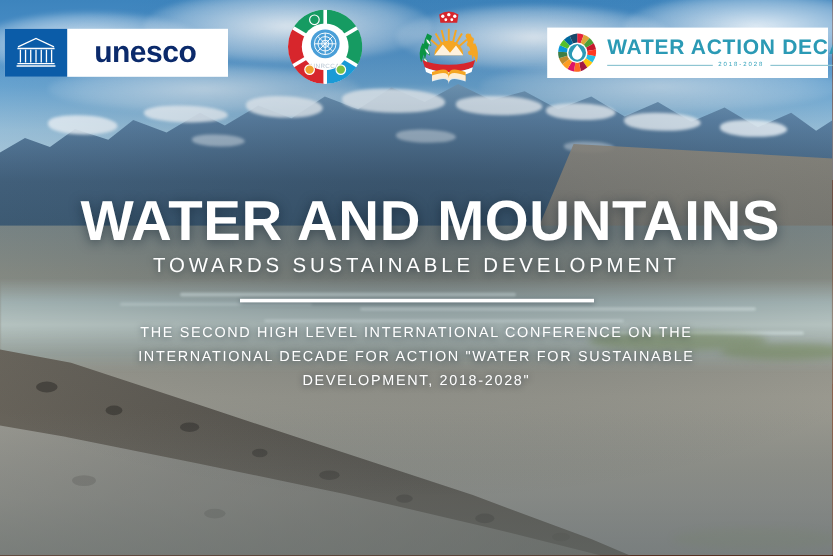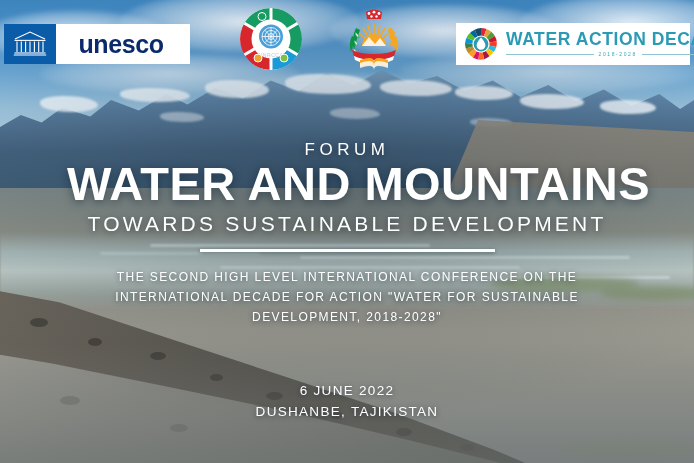--- a/index.html
+++ b/index.html
@@ -160,21 +160,21 @@
     text-shadow:0 1px 6px rgba(10,25,40,.55);
   }
   .maintitle{
     position:absolute;top:158px;left:0;right:0;
     font-size:47px;font-weight:bold;letter-spacing:.5px;line-height:1.1;
     text-shadow:0 2px 10px rgba(10,25,40,.5);
     margin-left:23px;
   }
   .tagline{
     position:absolute;top:212px;left:0;right:0;
-    font-size:21px;letter-spacing:3.2px;
+    font-size:17px;letter-spacing:3.2px;
     text-shadow:0 1px 6px rgba(10,25,40,.55);
   }
   .divider{
     position:absolute;top:249px;left:200px;width:295px;height:3px;background:#fff;
     box-shadow:0 1px 4px rgba(10,25,40,.4);
   }
   .conference{
     position:absolute;top:268px;left:97px;width:500px;
     font-size:12px;letter-spacing:1.4px;line-height:1.65;
     text-shadow:0 1px 5px rgba(10,25,40,.6);
@@ -403,24 +403,19 @@
         <div class="wad-sub">
           <span class="wad-rule"></span>
           <span class="wad-years">2018-2028</span>
           <span class="wad-rule"></span>
         </div>
       </div>
     </div>
   </div>
 
   <div class="content">
-    <div class="forum">FORUM</div>
     <div class="maintitle">WATER AND MOUNTAINS</div>
     <div class="tagline">TOWARDS SUSTAINABLE DEVELOPMENT</div>
     <div class="divider"></div>
     <div class="conference">THE SECOND HIGH LEVEL INTERNATIONAL CONFERENCE ON THE INTERNATIONAL DECADE FOR ACTION "WATER FOR SUSTAINABLE DEVELOPMENT, 2018-2028"</div>
-    <div class="dateloc">
-      <div>6 JUNE 2022</div>
-      <div>DUSHANBE, TAJIKISTAN</div>
-    </div>
   </div>
 
 </div>
 
 </body></html>

